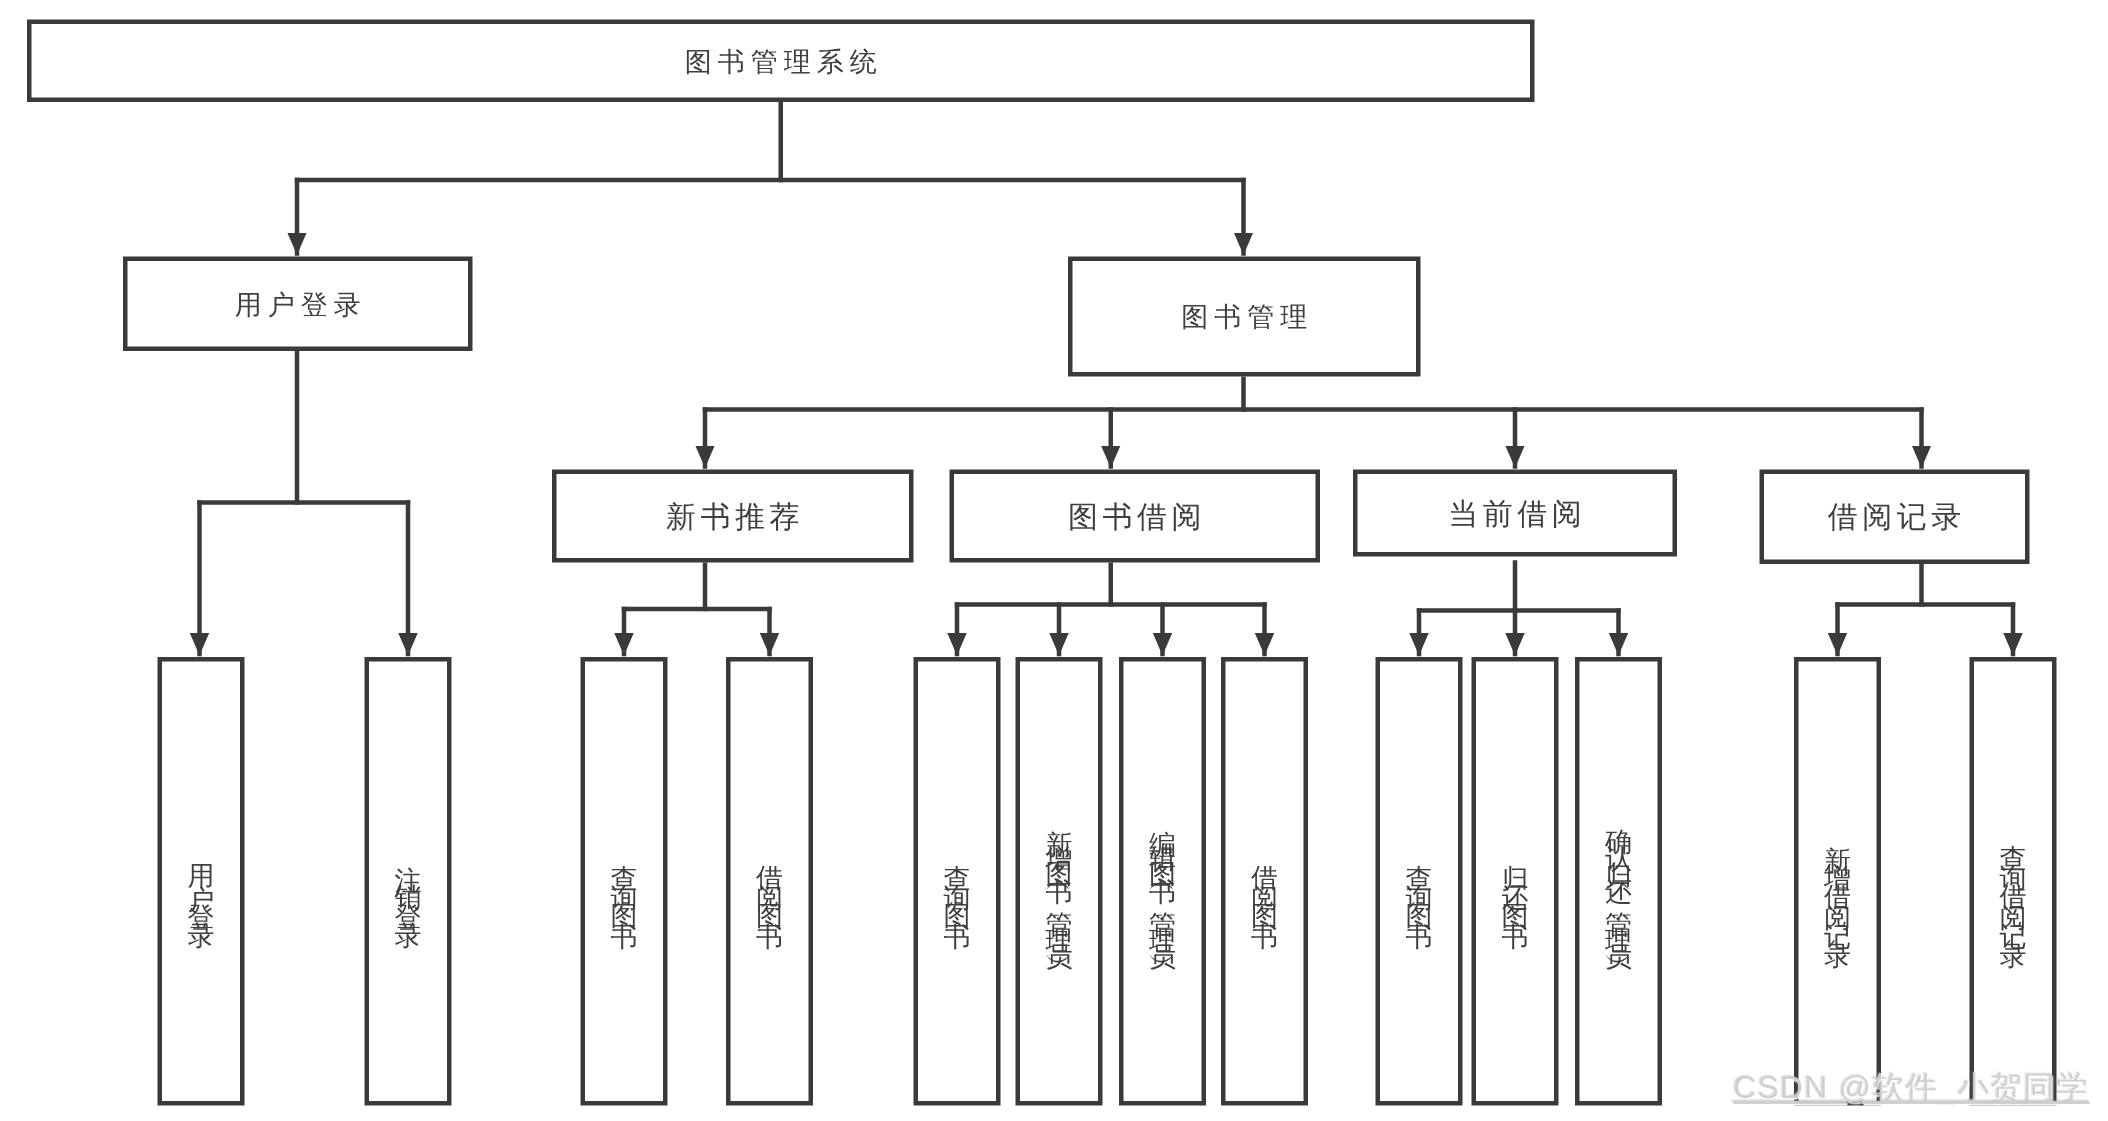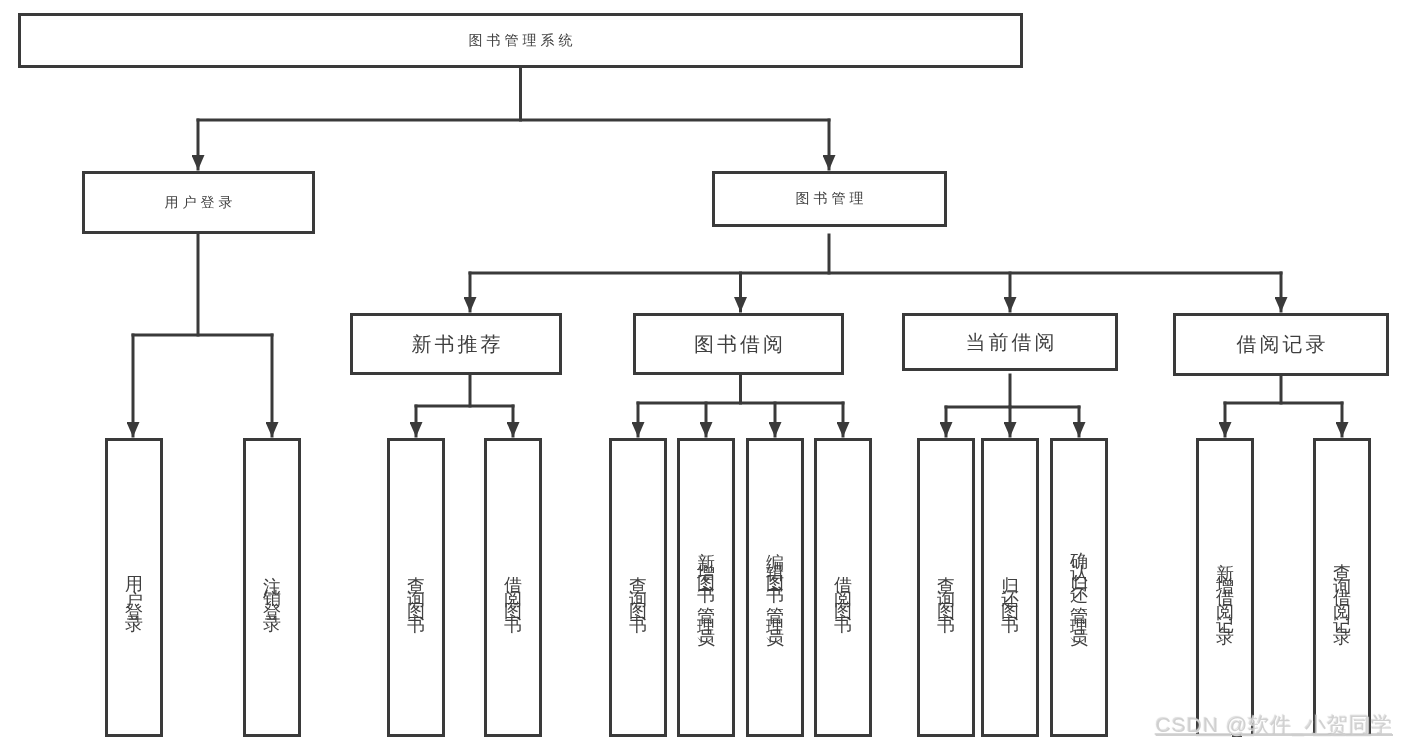--- a/index.html
+++ b/index.html
@@ -21,21 +21,21 @@
     position: absolute;
     box-sizing: border-box;
     border: 3px solid #3a3a3a;
     background: #ffffff;
     display: flex;
     align-items: center;
     justify-content: center;
     color: #3f3f3f;
     z-index: 1;
   }
-  .hbox { font-size: 14px; letter-spacing: 4px; text-indent: 4px; white-space: nowrap; }
+  .hbox { font-size: 18px; letter-spacing: 4px; text-indent: 4px; white-space: nowrap; }
   .hbox.l3 { font-size: 20px; letter-spacing: 3px; text-indent: 3px; }
   .vbox span {
     writing-mode: vertical-rl;
     text-orientation: mixed;
     font-size: 18px;
     letter-spacing: 13px;
     line-height: 1;
     white-space: nowrap;
   }
   .vbox.long span { letter-spacing: 11px; font-size: 18px; }
@@ -103,26 +103,26 @@
       <path d="M1281,375 V403"></path>
       <path d="M1225,403 H1342"></path>
       <path d="M1225,403 V436" marker-end="url(#ah)"></path>
       <path d="M1342,403 V436" marker-end="url(#ah)"></path>
     </g>
   </svg>
 
   <div class="box hbox" style="left:18px; top:13px; width:1005px; height:55px;">图书管理系统</div>
 
   <div class="box hbox" style="left:82px; top:171px; width:233px; height:63px;">用户登录</div>
-  <div class="box hbox" style="left:712px; top:171px; width:235px; height:56px;">图书管理</div>
+  <div class="box hbox" style="left:712px; top:171px; width:235px; height:80px;">图书管理</div>
 
-  <div class="box hbox l3" style="left:350px; top:313px; width:212px; height:62px;">新书推荐</div>
-  <div class="box hbox l3" style="left:633px; top:313px; width:211px; height:62px;">图书借阅</div>
+  <div class="box hbox l3" style="left:368px; top:313px; width:241px; height:62px;">新书推荐</div>
+  <div class="box hbox l3" style="left:633px; top:313px; width:247px; height:62px;">图书借阅</div>
   <div class="box hbox l3" style="left:902px; top:313px; width:216px; height:58px;">当前借阅</div>
-  <div class="box hbox l3" style="left:1173px; top:313px; width:216px; height:63px;">借阅记录</div>
+  <div class="box hbox l3" style="left:1173px; top:313px; width:180px; height:63px;">借阅记录</div>
 
   <div class="box vbox" style="left:105px; top:438px; width:58px; height:299px;">
     <span>用户登录</span>
   </div>
   <div class="box vbox" style="left:243px; top:438px; width:58px; height:299px;">
     <span>注销登录</span>
   </div>
 
   <div class="box vbox" style="left:387px; top:438px; width:58px; height:299px;">
     <span>查询图书</span>

